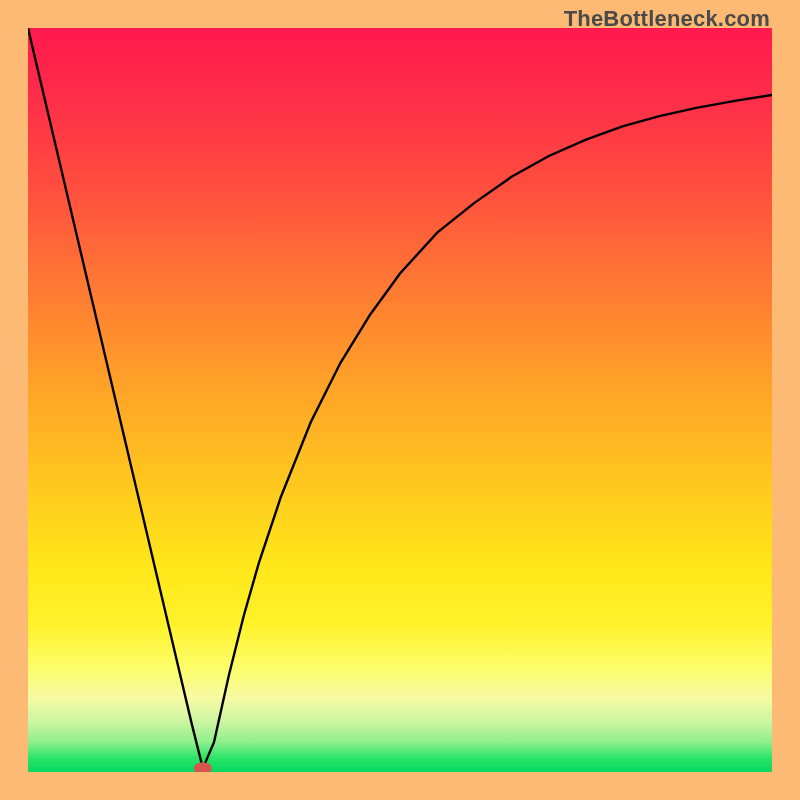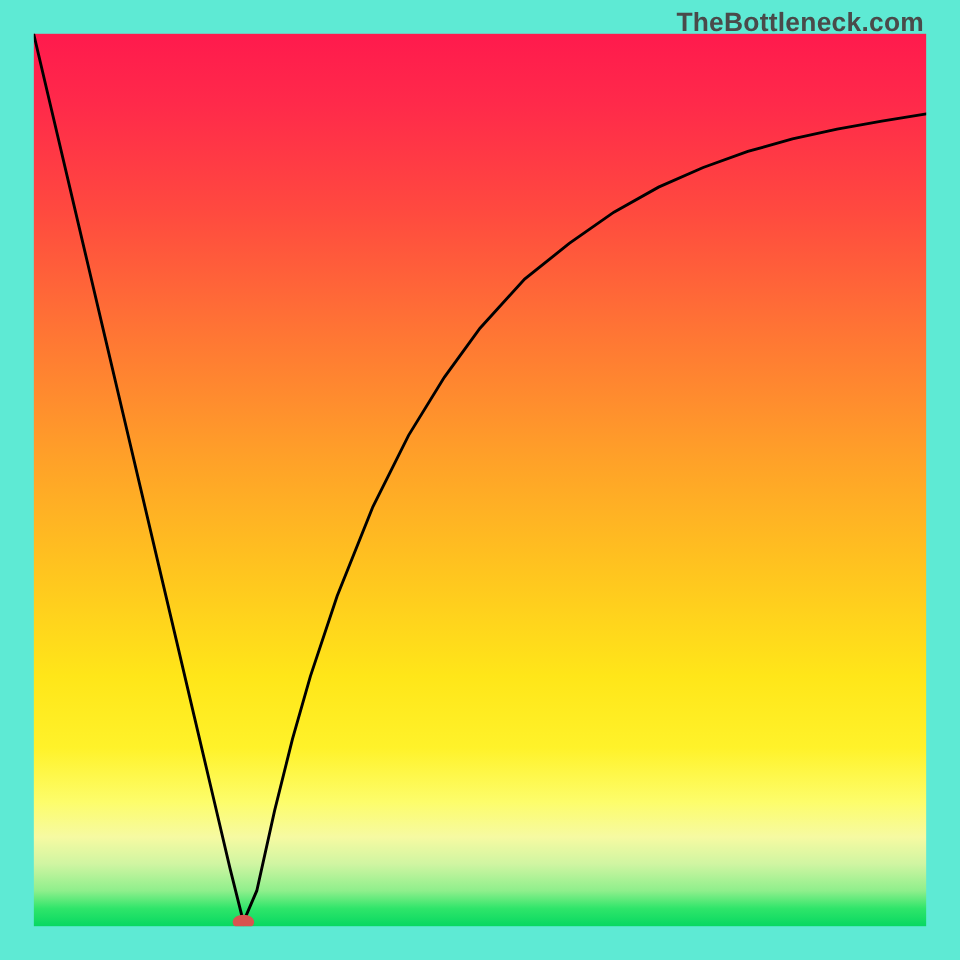--- a/index.html
+++ b/index.html
@@ -8,21 +8,21 @@
     width: 800px;
     height: 800px;
     background: #000;
     overflow: hidden;
     font-family: Arial, Helvetica, sans-serif;
   }
   .frame {
     position: relative;
     width: 800px;
     height: 800px;
-    background: #5eead4;
+    background: #fdba74;
   }
   .plot-area {
     position: absolute;
     left: 28px;
     top: 28px;
     width: 744px;
     height: 744px;
     overflow: hidden;
   }
   .gradient-bg {

